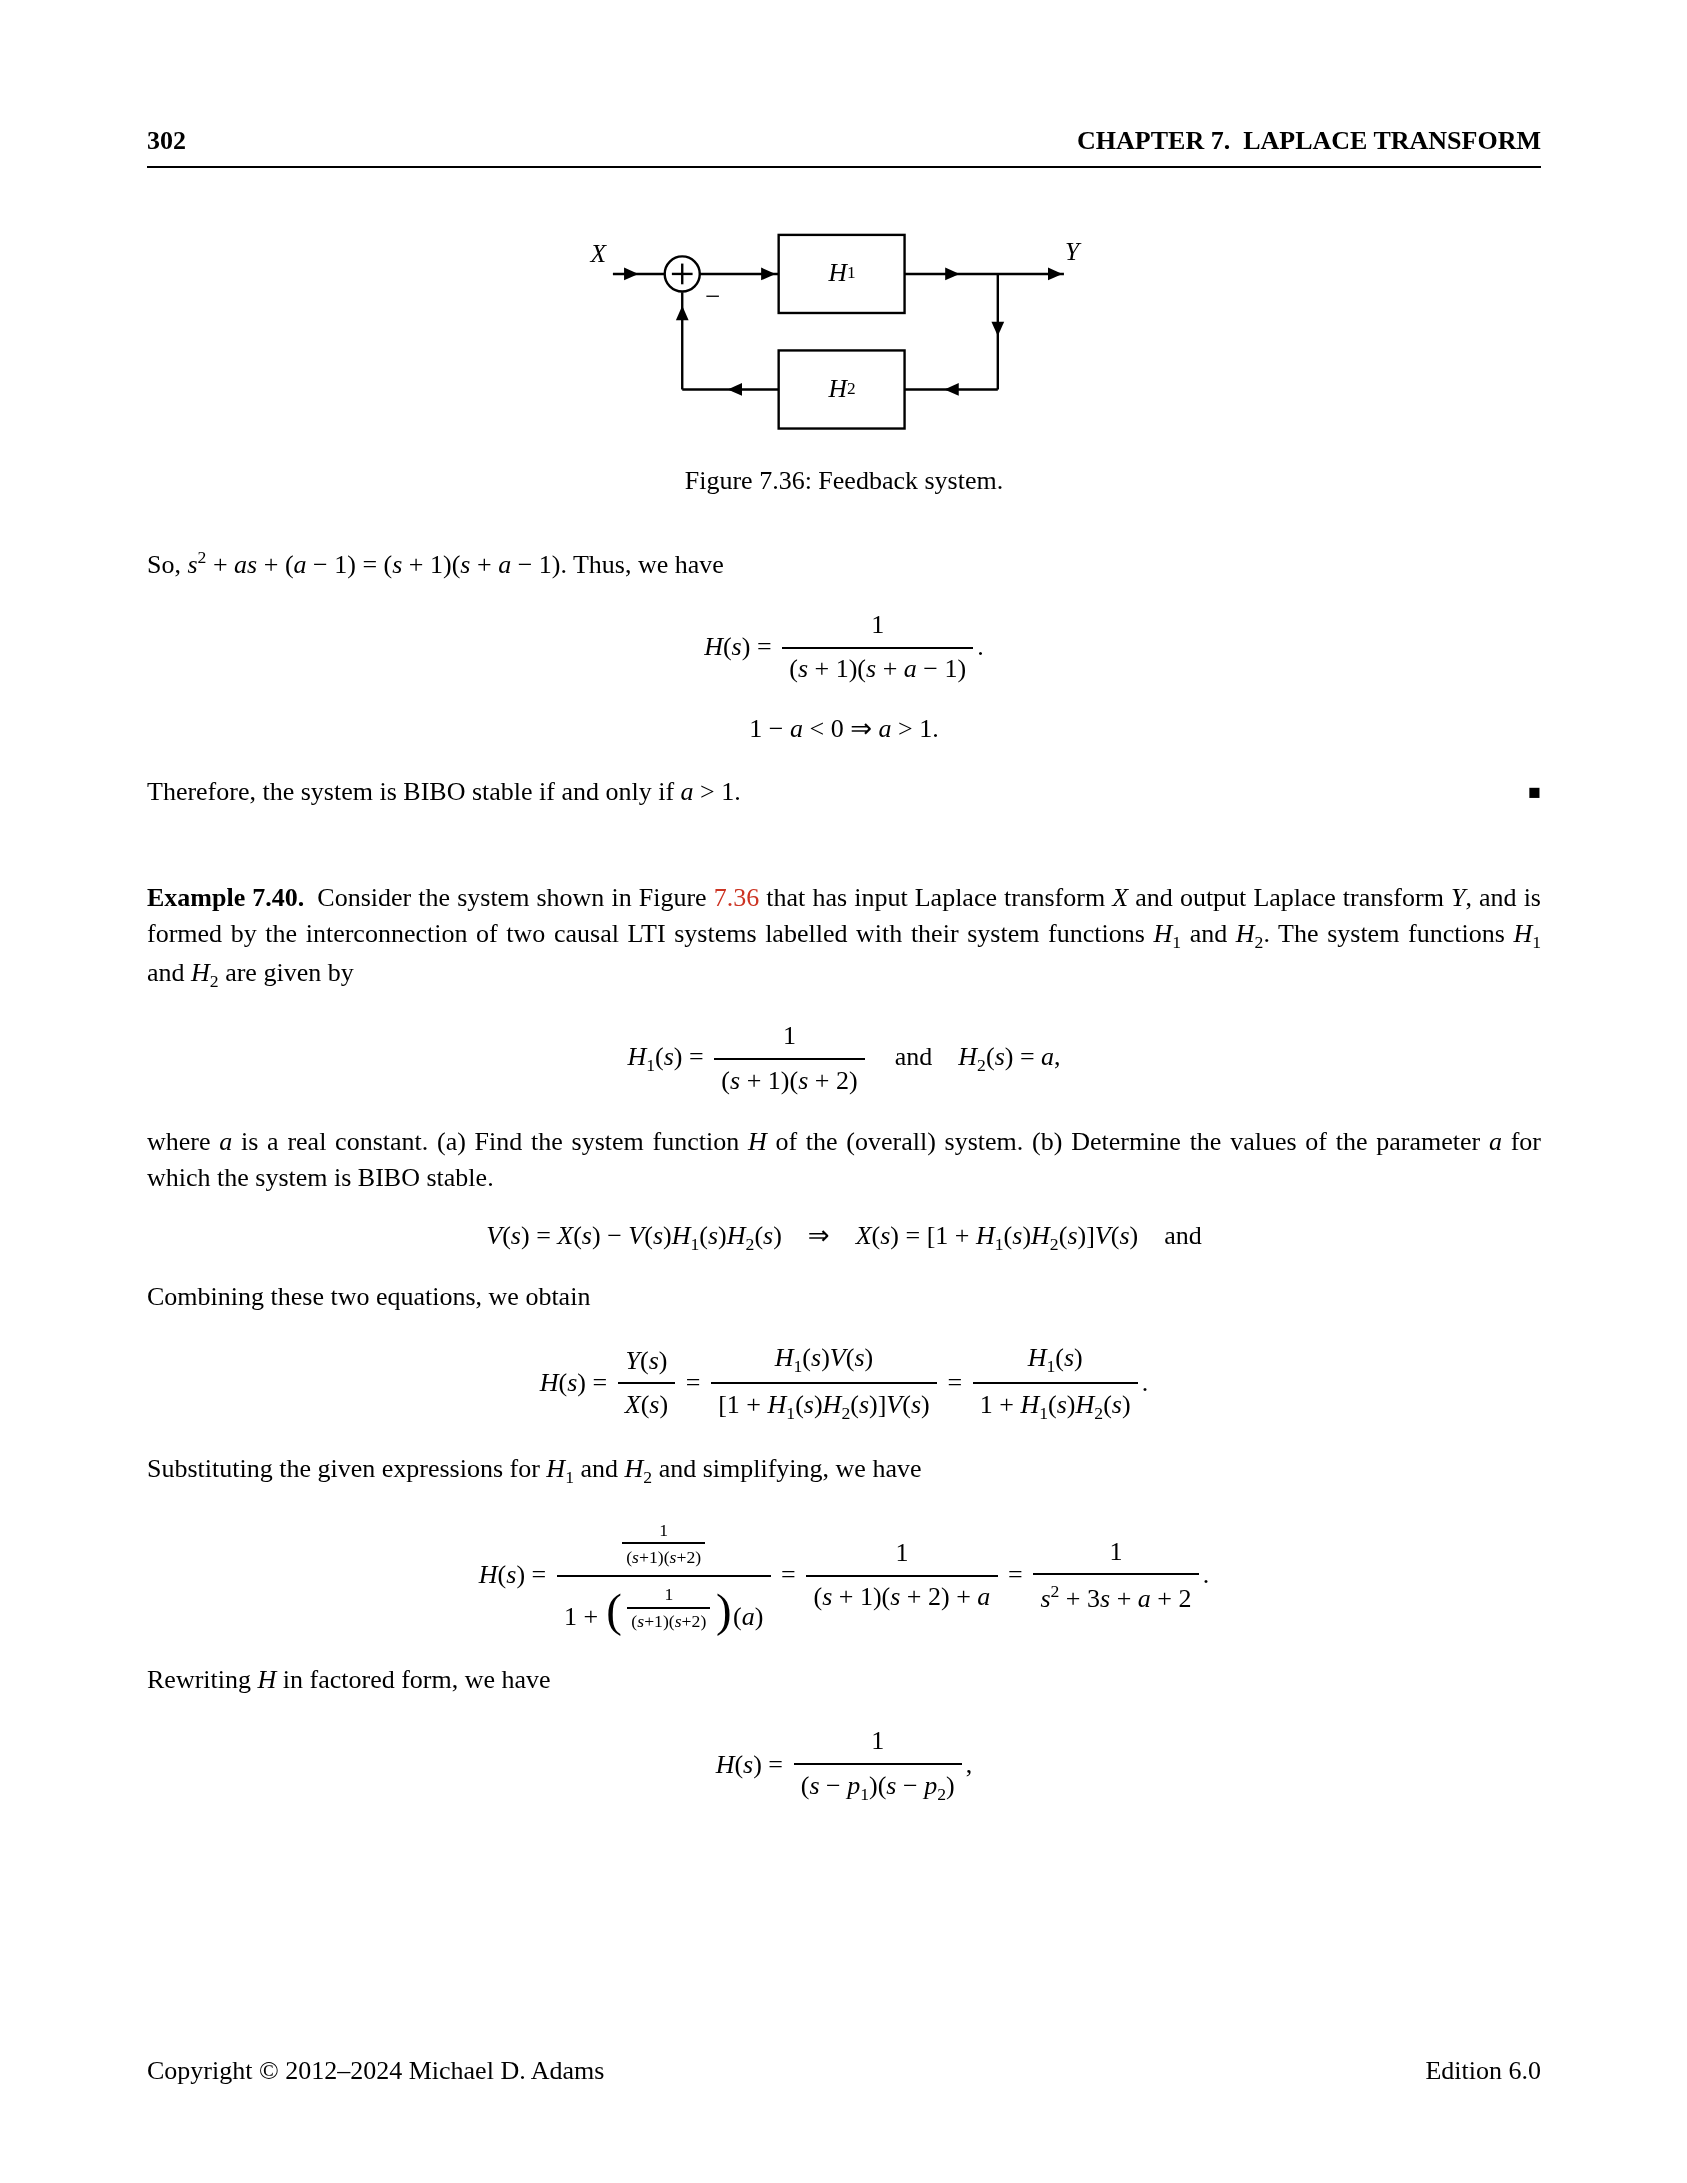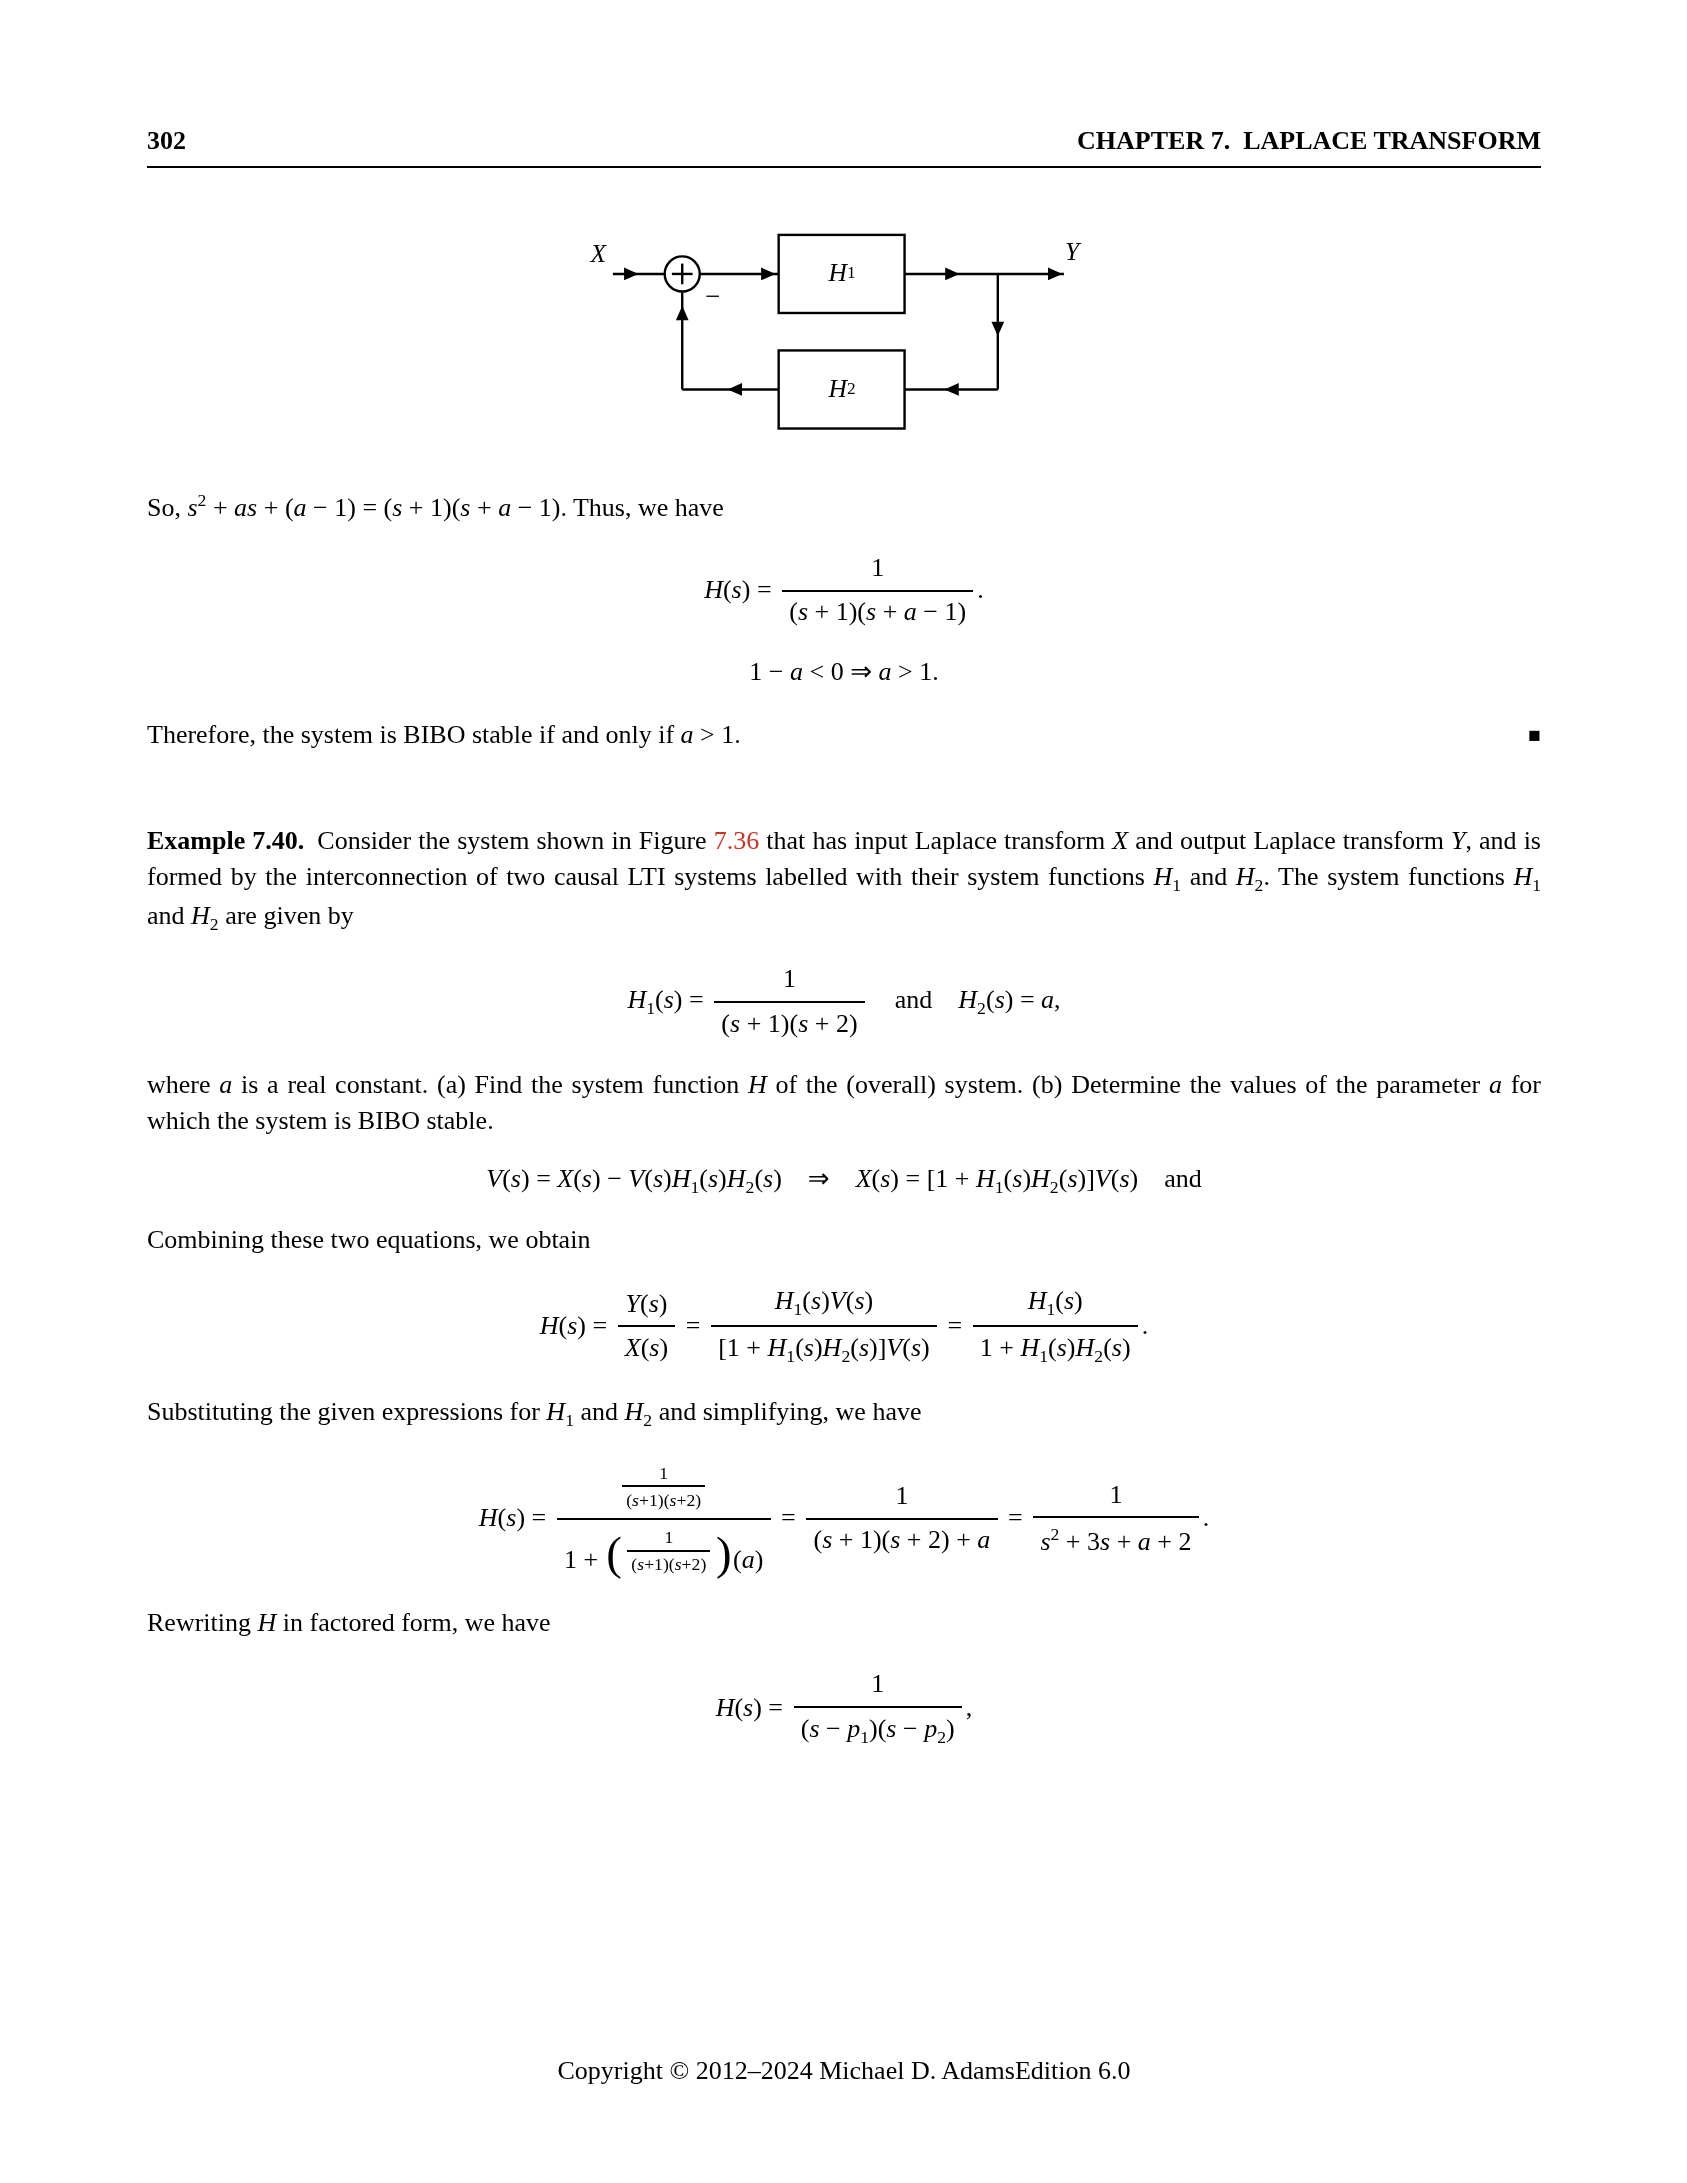--- a/index.html
+++ b/index.html
@@ -51,21 +51,21 @@
   .frac .frac{font-size:0.68em;}
   .frac .frac .den,.frac .frac .num{padding:1.6px 4px;}
   .big{font-size:1.8em;line-height:1;margin:0 1.6px;}
   sub,sup{font-size:0.68em;}
   
   .qedline{display:flex;justify-content:space-between;align-items:center;margin-top:29px;}
   .qed{font-size:21px;line-height:1;}
   
   .footer{
     position:absolute;left:147px;right:147px;top:2056px;
-    display:flex;justify-content:center;font-size:26px;
+    display:flex;justify-content:space-between;font-size:26px;
   }
 </style>
 </head>
 <body>
 
 <div class="page">
   <div class="content">
 
     <div class="header">
       <span>302</span>
@@ -105,20 +105,21 @@
         <span class="blk h1">
             <i>H</i>
             <sub>1</sub>
           </span>
         <span class="blk h2">
             <i>H</i>
             <sub>2</sub>
           </span>
         <span class="lbl minus">−</span>
       </div>
+      <div class="caption">Figure 7.36: Feedback system.</div>
     </div>
 
     <p class="para p-so">So, <i>s</i><sup>2</sup> + <i>as</i> + (<i>a</i> − 1) = (<i>s</i> + 1)(<i>s</i> + <i>a</i> − 1). Thus, we have</p>
 
     <div class="eq">
         <span class="mt"><i>H</i>(<i>s</i>) = </span>
         <span class="frac">
           <span class="num">
             <span class="mt">1</span>
           </span>

